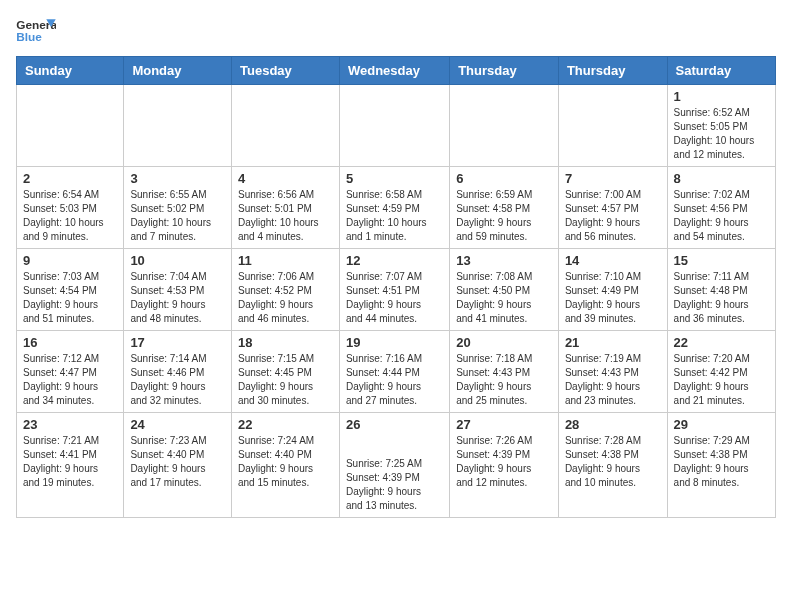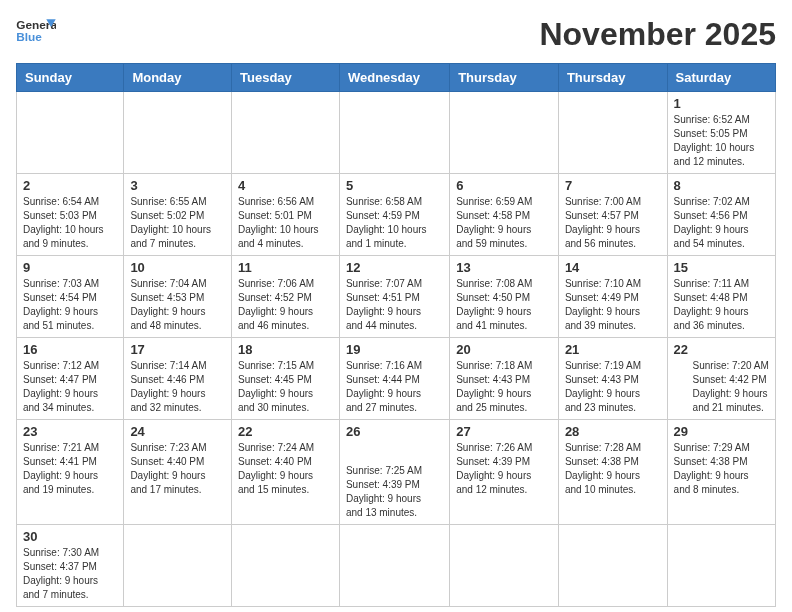--- a/index.html
+++ b/index.html
@@ -82,21 +82,20 @@
 
 <div class="header">
   <div class="logo">
     <svg class="logo-icon" viewBox="0 0 50 38" xmlns="http://www.w3.org/2000/svg">
       <text x="0" y="16" font-family="Arial" font-size="15" font-weight="bold" fill="#333">General</text>
       <text x="0" y="32" font-family="Arial" font-size="15" font-weight="bold" fill="#4a90d9">Blue</text>
       <polygon points="38,4 50,4 44,14" fill="#4a90d9"></polygon>
     </svg>
   </div>
   <div class="title-area">
-    <div class="month-title">November 2025</div>
   </div>
 </div>
 
 <table class="calendar">
   <thead>
     <tr>
     <th>Sunday</th>
         <th>Monday</th>
         <th>Tuesday</th>
         <th>Wednesday</th>
@@ -261,21 +260,21 @@
         </td>
         <td>
           <div class="day-number">21</div>
           <div class="day-info" style="white-space: pre-line;">Sunrise: 7:19 AM
 Sunset: 4:43 PM
 Daylight: 9 hours
 and 23 minutes.</div>
         </td>
         <td>
           <div class="day-number">22</div>
-          <div class="day-info" style="white-space: pre-line; margin-left: 19px;">Sunrise: 7:20 AM
+          <div class="day-info" style="white-space: pre-line;">Sunrise: 7:20 AM
 Sunset: 4:42 PM
 Daylight: 9 hours
 and 21 minutes.</div>
         </td>
       </tr>
       <tr class="week-row">
         <td>
           <div class="day-number">23</div>
           <div class="day-info" style="white-space: pre-line;">Sunrise: 7:21 AM
 Sunset: 4:41 PM
@@ -317,30 +316,15 @@
 Daylight: 9 hours
 and 10 minutes.</div>
         </td>
         <td>
           <div class="day-number">29</div>
           <div class="day-info" style="white-space: pre-line;">Sunrise: 7:29 AM
 Sunset: 4:38 PM
 Daylight: 9 hours
 and 8 minutes.</div>
         </td>
-      </tr>
-      <tr class="week-row">
-        <td>
-          <div class="day-number">30</div>
-          <div class="day-info" style="white-space: pre-line;">Sunrise: 7:30 AM
-Sunset: 4:37 PM
-Daylight: 9 hours
-and 7 minutes.</div>
-        </td>
-        <td class="empty-cell"></td>
-        <td class="empty-cell"></td>
-        <td class="empty-cell"></td>
-        <td class="empty-cell"></td>
-        <td class="empty-cell"></td>
-        <td class="empty-cell"></td>
       </tr>
     </tbody>
 </table>
 
 </body></html>

